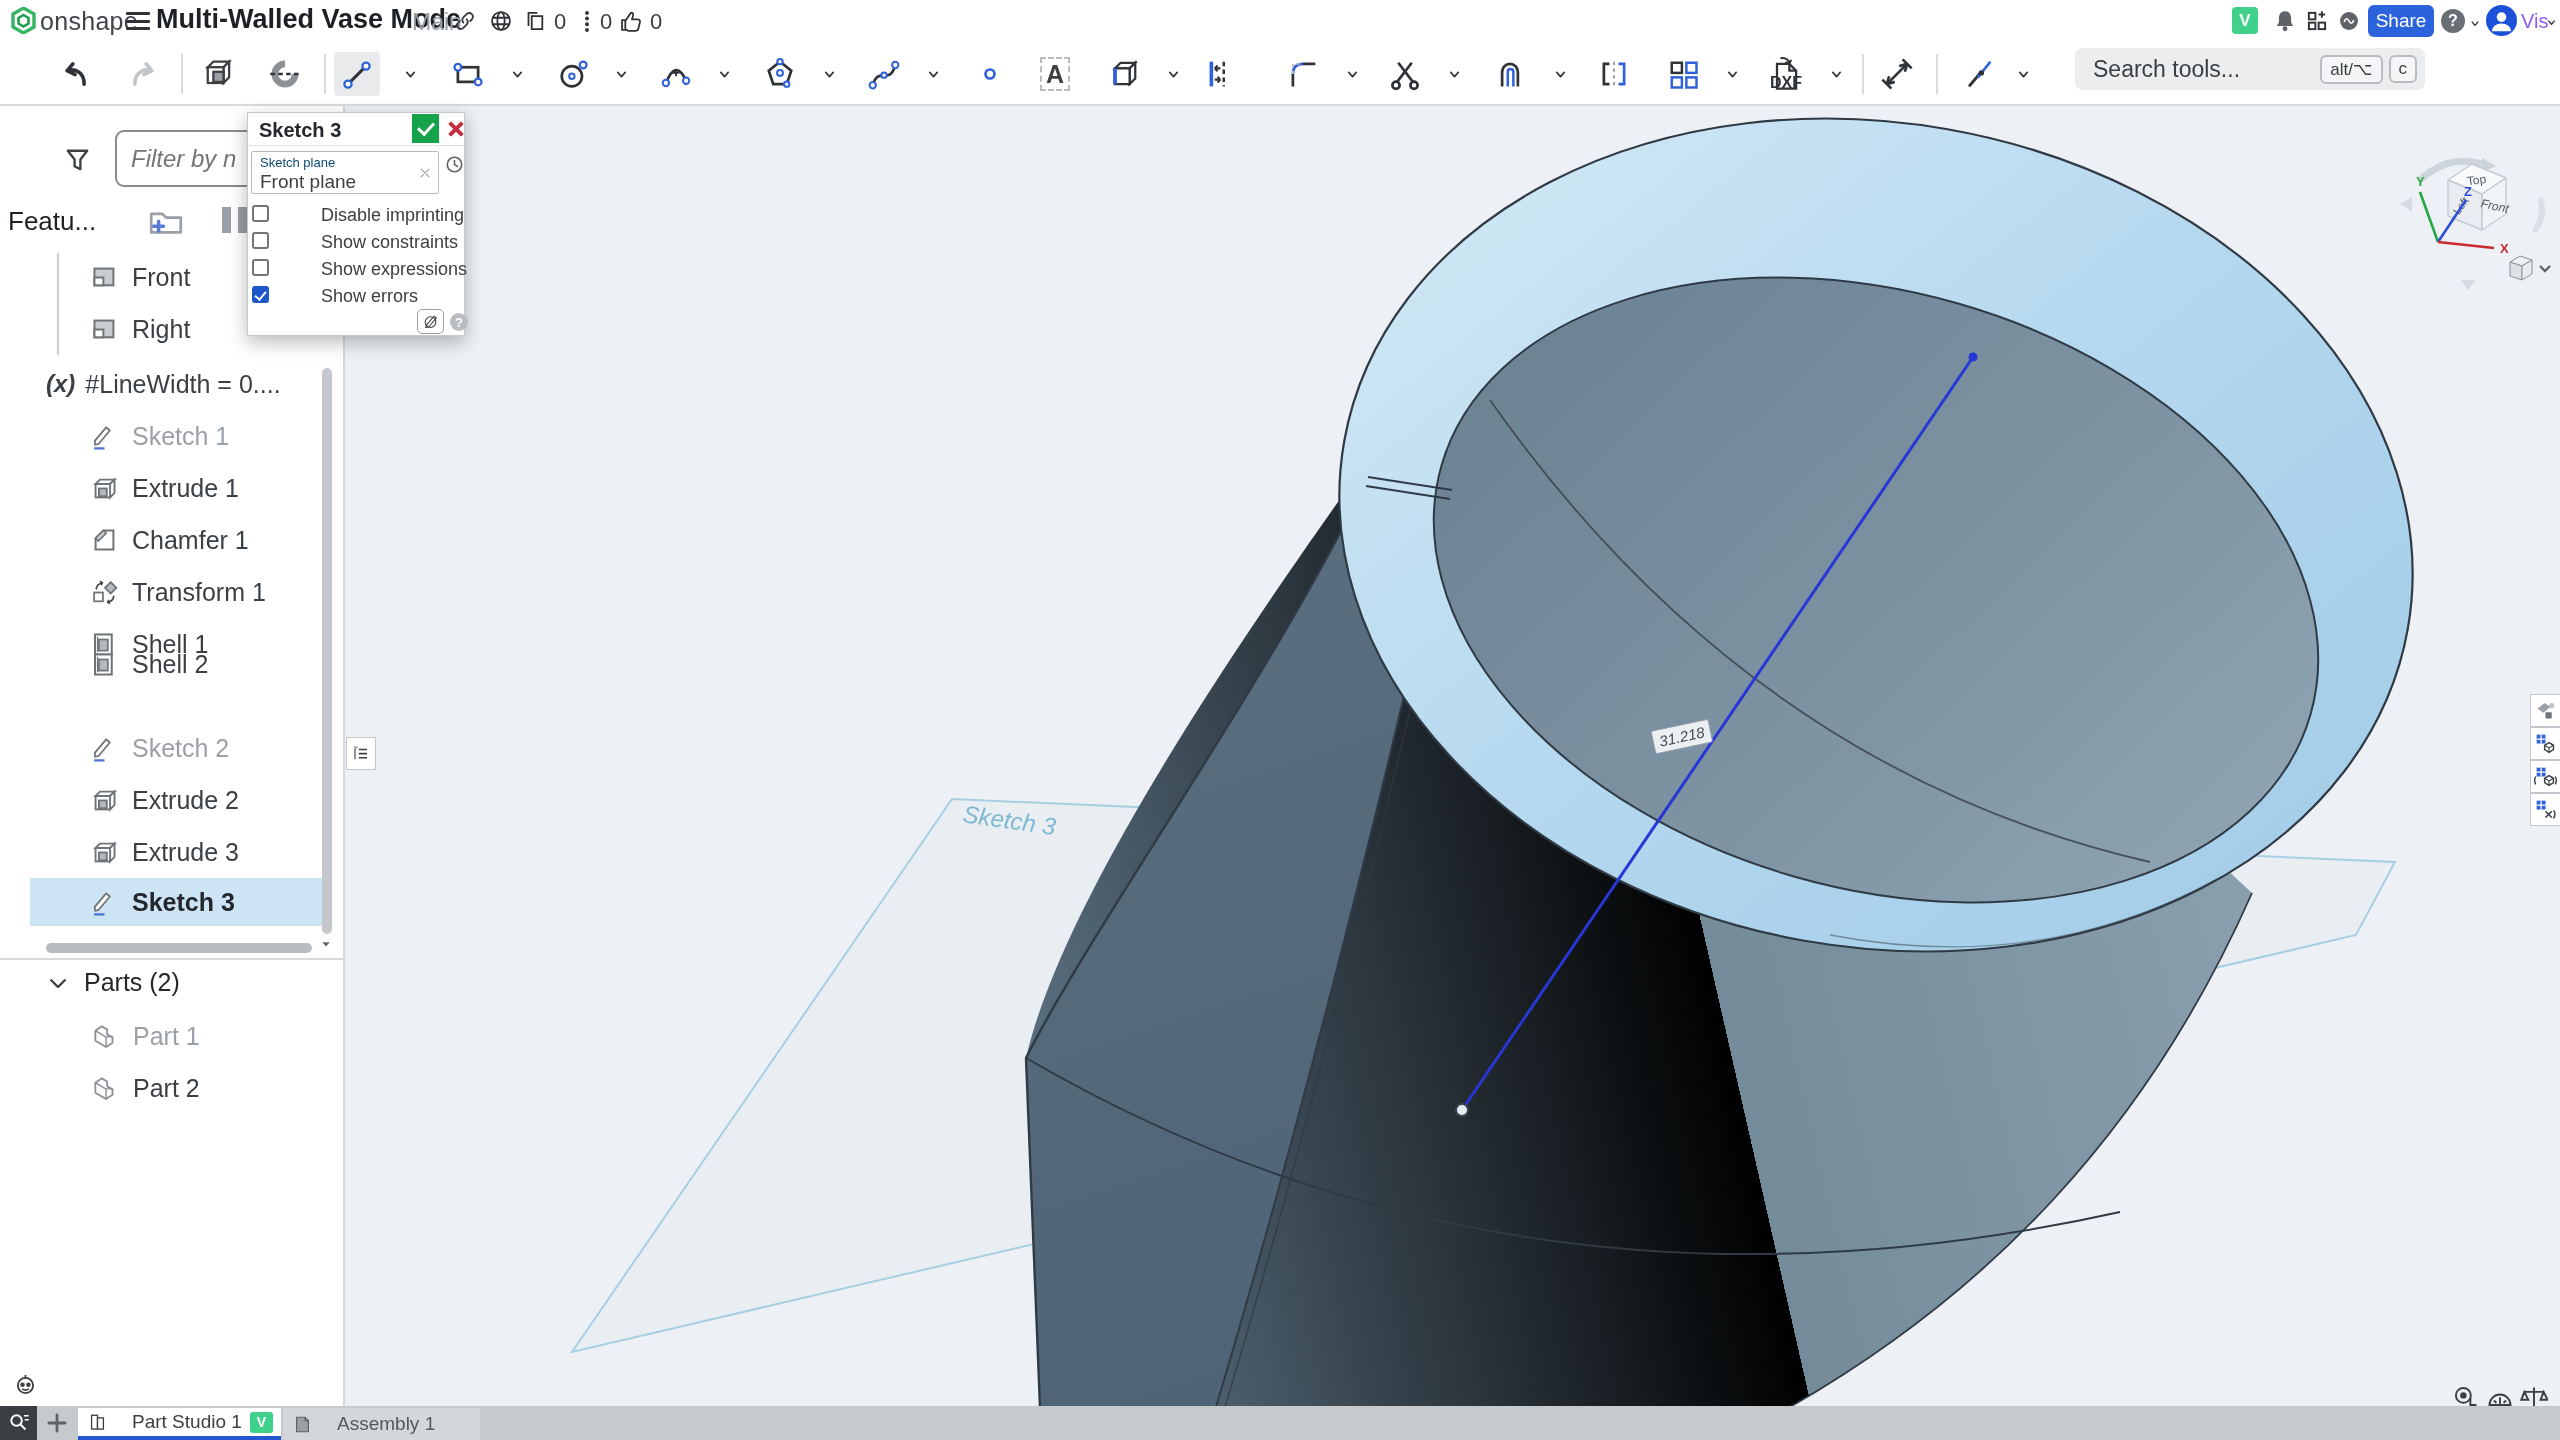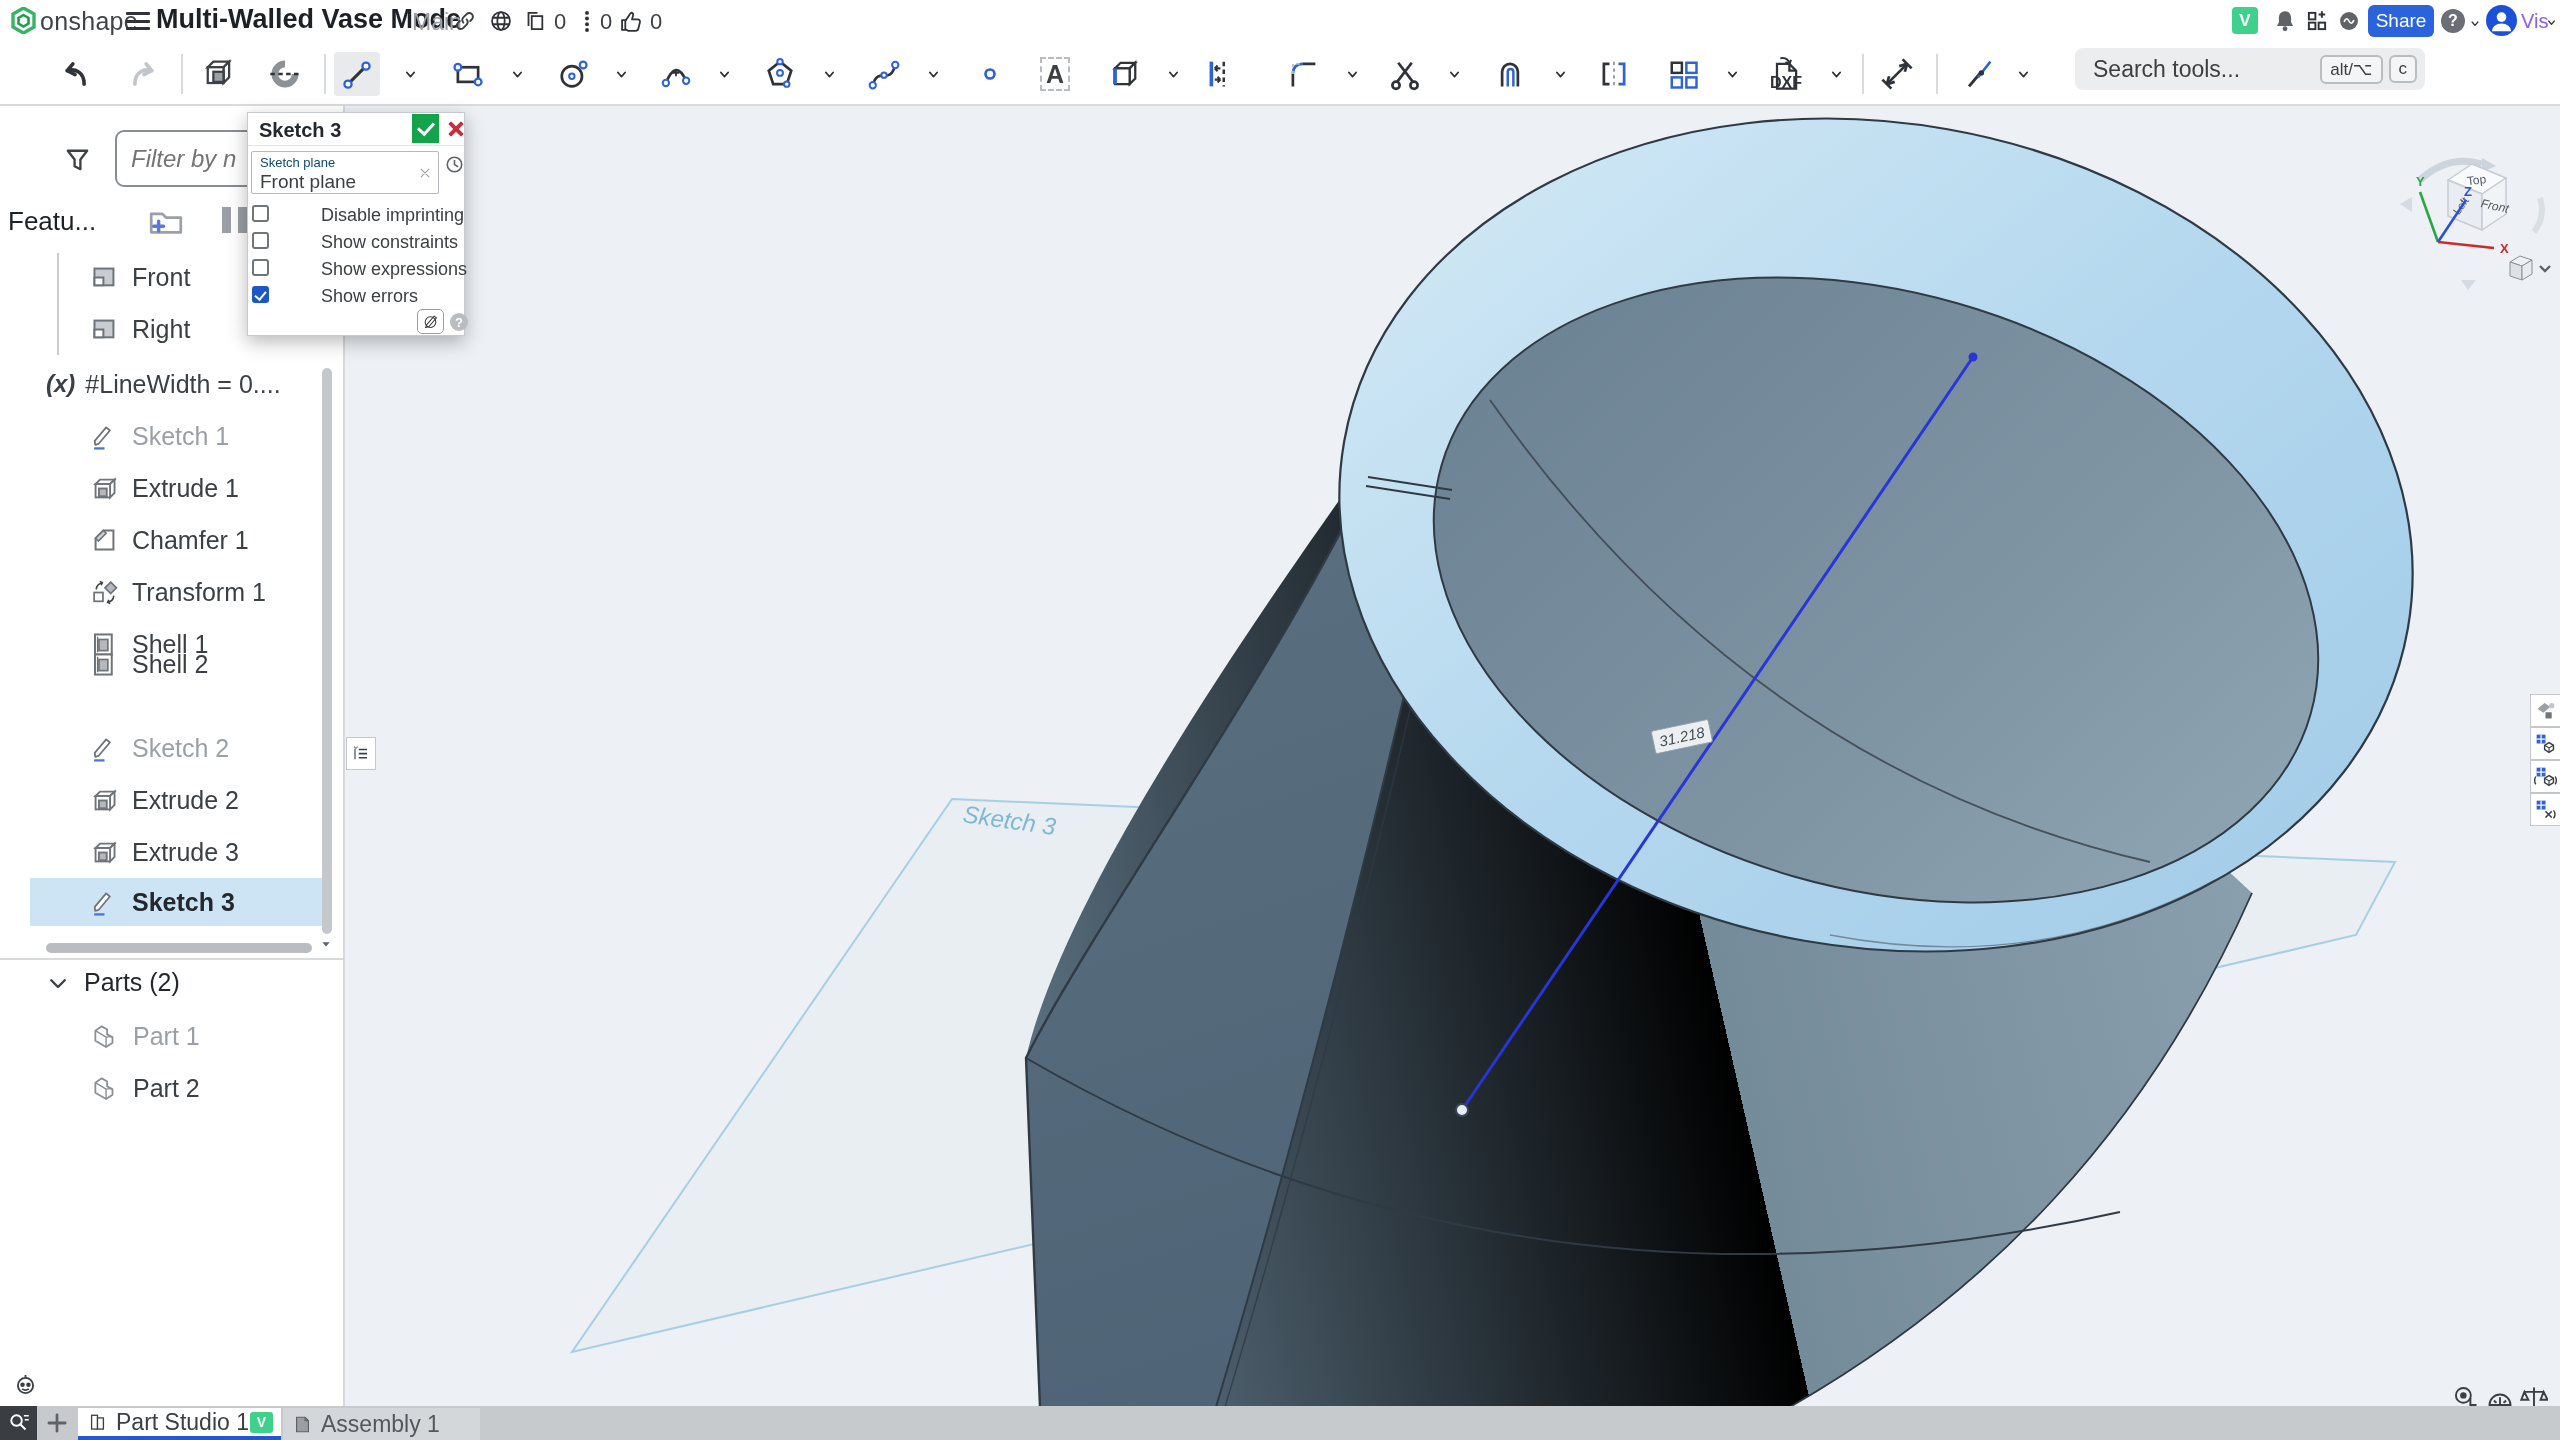--- a/index.html
+++ b/index.html
@@ -108,21 +108,21 @@
   .assist { left:12px; top:1372px; width:27px; height:27px; color:#3c4043; z-index:30; }
 
   
   #bottombar { left:0; top:1406px; width:2560px; height:34px; background:#c7cacd; z-index:45; }
   .bb-dark { left:0; top:0; width:37px; height:34px; background:#3a3e42; display:flex; align-items:center; justify-content:center; }
   .bb-plus { left:44px; top:4px; width:26px; height:26px; color:#5f6368; }
   .tab { top:2px; height:32px; display:flex; align-items:center; }
   .tab1 { left:78px; width:203px; background:#fff; border-bottom:4px solid #2558d0; }
   .tab2 { left:283px; width:197px; background:#d4d7da; }
   .tab .tic { width:21px; height:21px; margin-left:9px; flex:none; }
-  .tab .tlb { font-size:23px; color:#3c4043; margin-left:8px; white-space:nowrap; }
+  .tab .tlb { font-size:19px; color:#3c4043; margin-left:24px; white-space:nowrap; }
   .tab2 .tlb { color:#53585e; }
   .tbadge { margin-left:auto; margin-right:8px; width:23px; height:21px; border-radius:3px; background:#3fd18c;
     color:#fff; font-size:14px; font-weight:700; display:flex; align-items:center; justify-content:center; }
   svg { display:block; }
 </style>
 </head>
 <body>
 
 <svg width="0" height="0" style="position:absolute">
 <defs>

